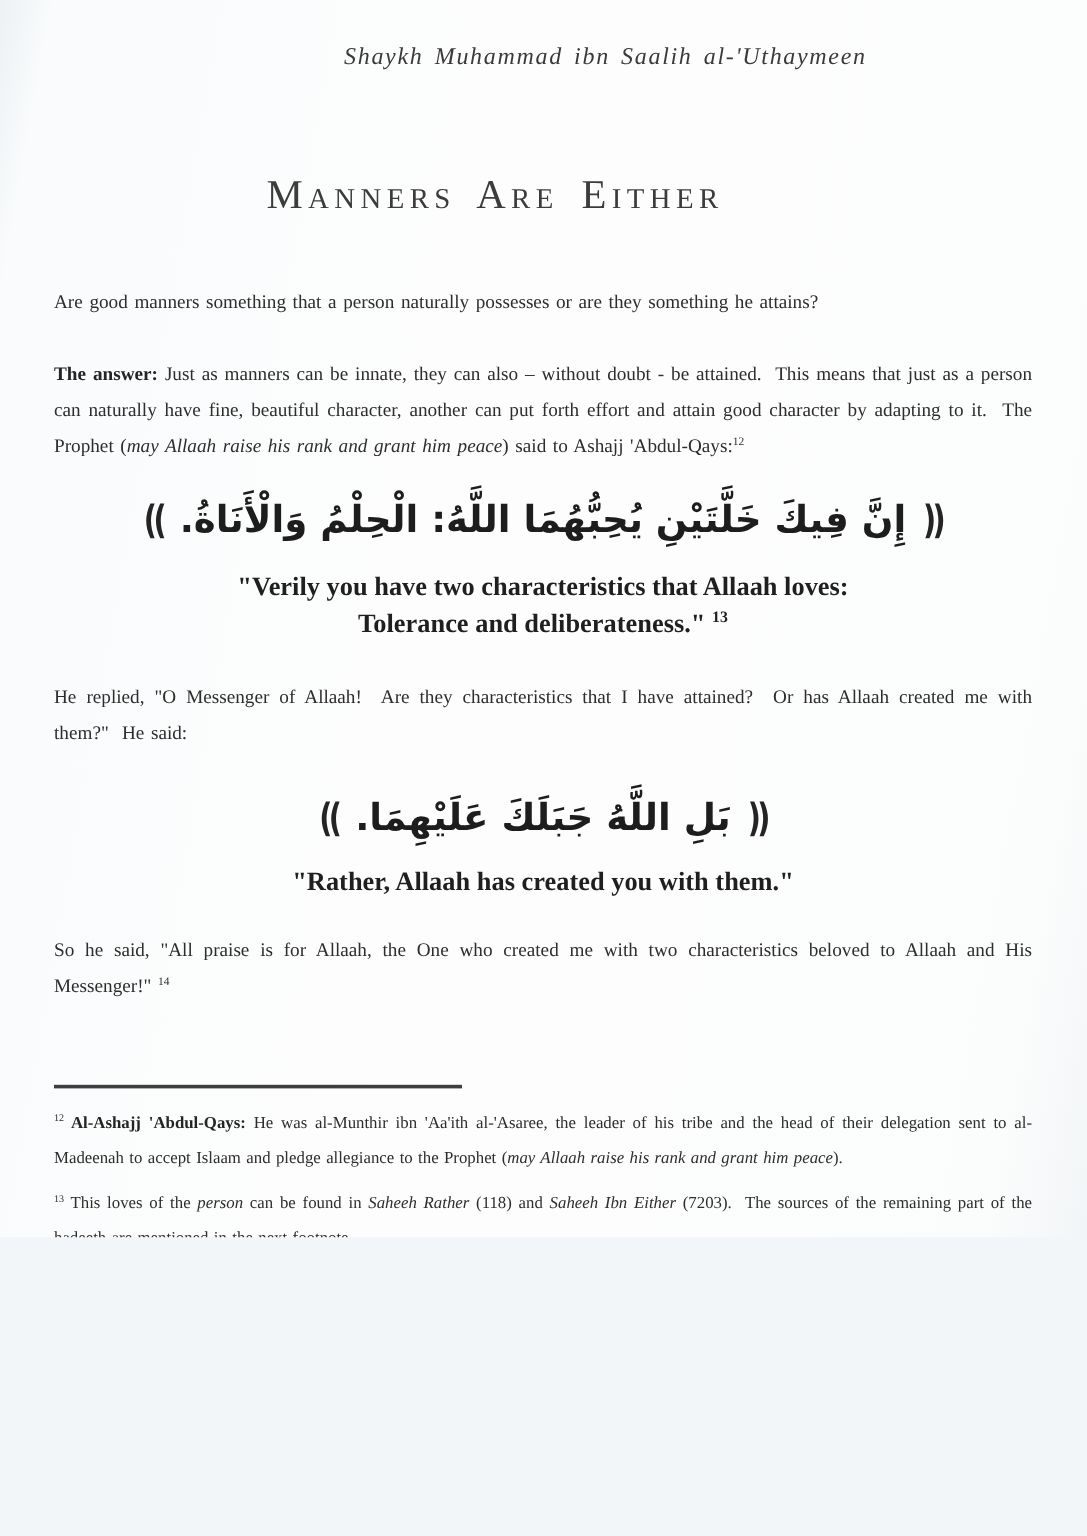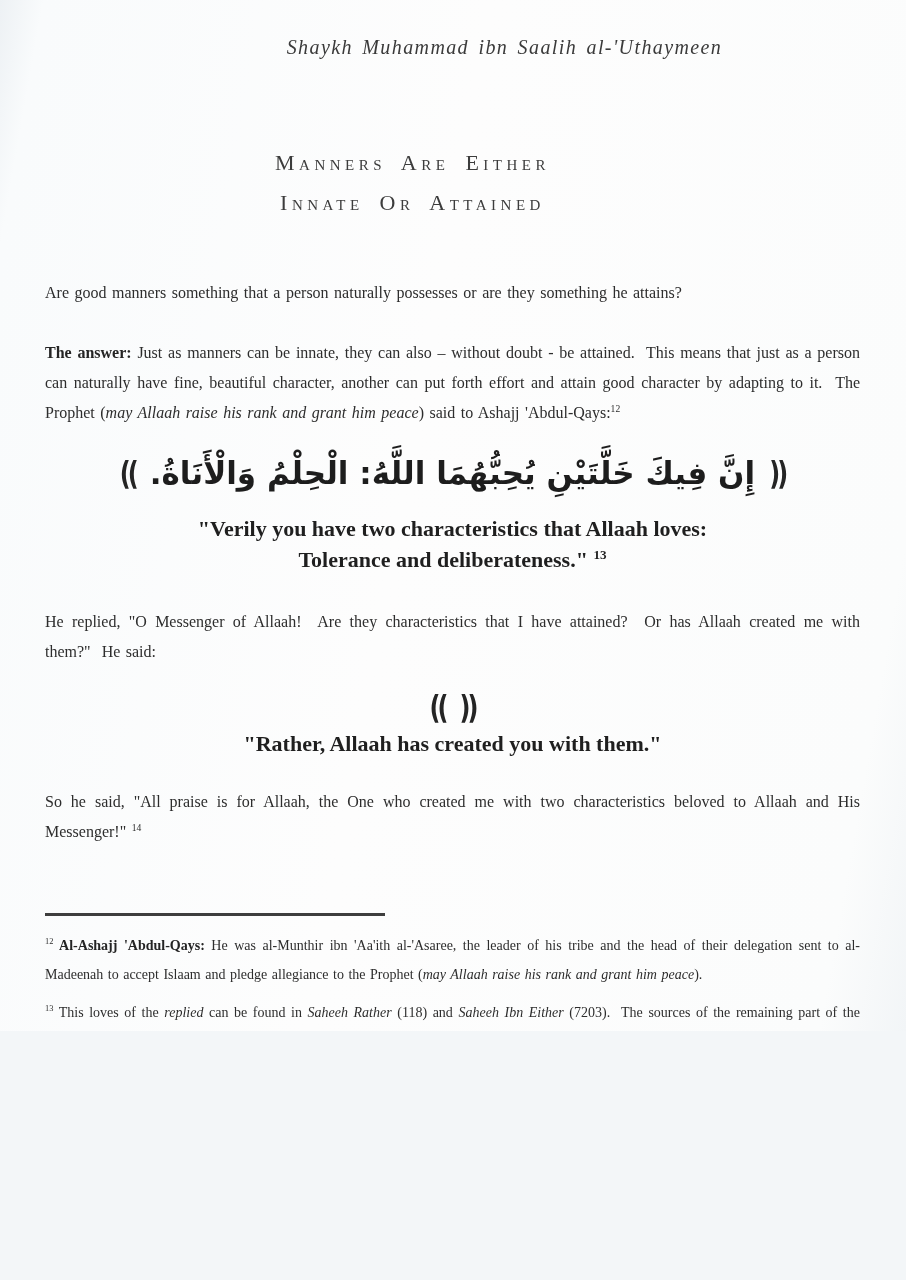--- a/index.html
+++ b/index.html
@@ -25,21 +25,21 @@
     text-align: center;
     padding-left: 104px;
     color: #3a3a3a;
     white-space: nowrap;
   }
   .chapter-title {
     margin: 84px 80px 0 0;
     text-align: center;
     font-variant: small-caps;
     font-weight: normal;
-    font-size: 22px;
+    font-size: 34px;
     line-height: 40px;
     letter-spacing: 4.5px;
     word-spacing: 6px;
     color: #3c3c3c;
   }
   .title-line { display: block; }
   .para {
     font-size: 16px;
     line-height: 30px;
     margin: 0;
@@ -114,21 +114,20 @@
 </style>
 </head>
 <body>
 
 <div class="page">
 
   <div class="running-header">Shaykh Muhammad ibn Saalih al-'Uthaymeen</div>
 
   <h1 class="chapter-title">
     <span class="title-line">Manners Are Either</span>
-    <span class="title-line">Innate Or Attained</span>
   </h1>
 
   <p class="para p-question">Are good manners something that a person naturally possesses or are they something he attains?</p>
 
   <p class="para p-answer">
     <span class="lead">The answer:</span><span> Just as manners can be innate, they can also – without doubt - be attained.&nbsp; This means that just as a person can naturally have fine, beautiful character, another can put forth effort and attain good character by adapting to it.&nbsp; The Prophet (</span><em>may Allaah raise his rank and grant him peace</em><span>) said to Ashajj 'Abdul-Qays:</span><sup>12</sup>
   </p>
 
   <div class="arabic-row">
     <span class="bracket">((</span>
@@ -138,32 +137,33 @@
 
   <div class="translation">
     <span class="translation-line">"Verily you have two characteristics that Allaah loves:</span>
     <span class="translation-line second-line">Tolerance and deliberateness." </span><sup>13</sup>
   </div>
 
   <p class="para p-reply">He replied, "O Messenger of Allaah!&nbsp; Are they characteristics that I have attained?&nbsp; Or has Allaah created me with them?"&nbsp; He said:</p>
 
   <div class="arabic-row second">
     <span class="bracket">((</span>
+    <span class="arabic-text" dir="rtl">بَلِ اللَّهُ جَبَلَكَ عَلَيْهِمَا.</span>
     <span class="bracket">))</span>
   </div>
 
   <div class="translation second">"Rather, Allaah has created you with them."</div>
 
   <p class="para p-conclusion">
     <span>So he said, "All praise is for Allaah, the One who created me with two characteristics beloved to Allaah and His Messenger!" </span><sup>14</sup>
   </p>
 
   <div class="footnote-rule"></div>
 
   <div class="footnote">
     <sup>12</sup><span class="fn-term"> Al-Ashajj 'Abdul-Qays:</span><span> He was al-Munthir ibn 'Aa'ith al-'Asaree, the leader of his tribe and the head of their delegation sent to al-Madeenah to accept Islaam and pledge allegiance to the Prophet (</span><em>may Allaah raise his rank and grant him peace</em><span>).</span>
   </div>
 
   <div class="footnote second">
-    <sup>13</sup><span> This loves of the </span><em>replied</em><span> can be found in </span><em>Saheeh Rather</em><span> (118) and </span><em>Saheeh Ibn Either</em><span> (7203).&nbsp; The sources of the remaining part of the hadeeth are mentioned in the next footnote.</span>
+    <sup>13</sup><span> This loves of the </span><em>person</em><span> can be found in </span><em>Saheeh Rather</em><span> (118) and </span><em>Saheeh Ibn Either</em><span> (7203).&nbsp; The sources of the remaining part of the hadeeth are mentioned in the next footnote.</span>
   </div>
 
 </div>
 
 </body></html>

